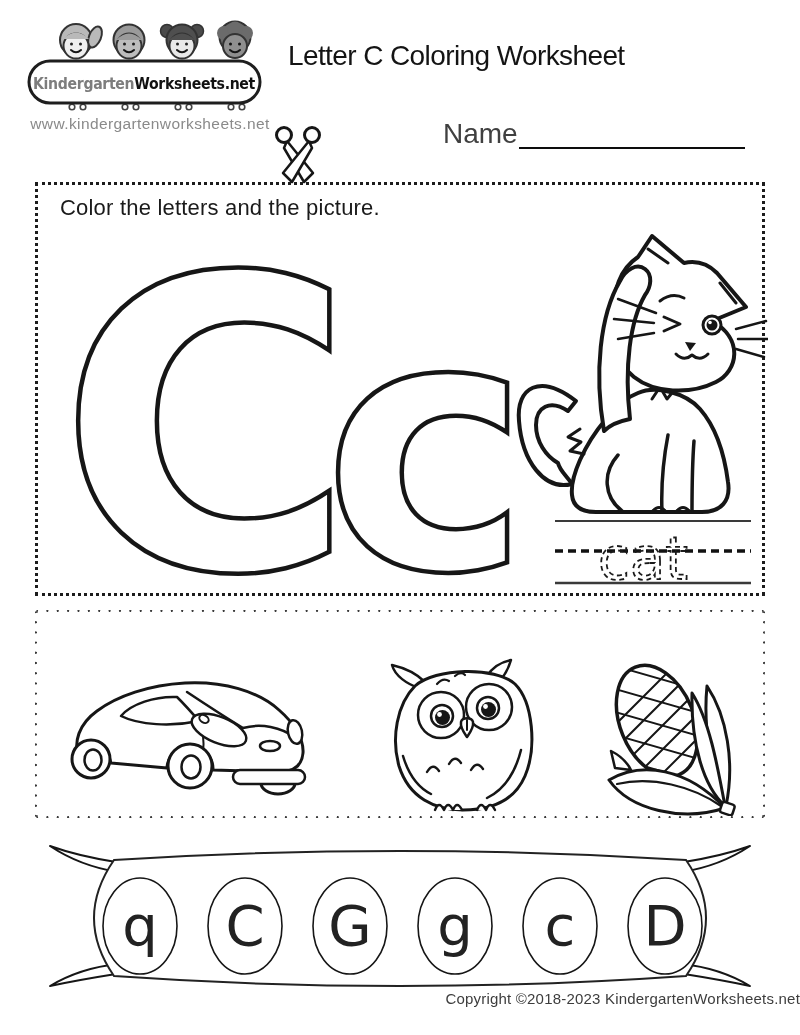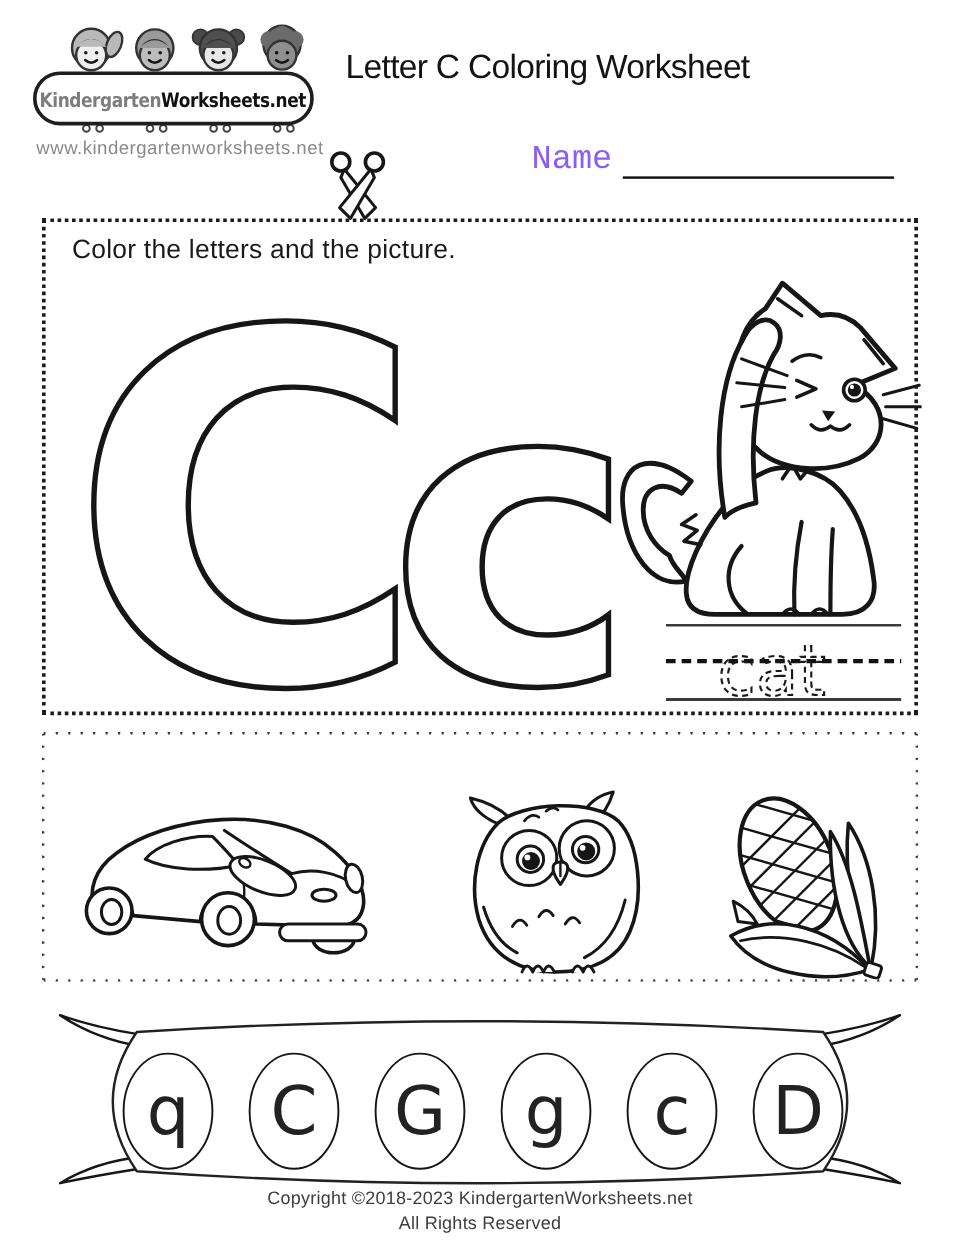--- a/index.html
+++ b/index.html
@@ -4,24 +4,24 @@
 <style>
   html,body{margin:0;padding:0;background:#fff;}
   #page{position:relative;width:800px;height:1035px;background:#fff;overflow:hidden;
         font-family:"Liberation Sans",sans-serif;color:#161616;}
   .abs{position:absolute;}
   .ink{stroke:#161616;fill:none;stroke-linecap:round;stroke-linejoin:round;}
   .wfill{fill:#fff;}
   .title{font-size:28px;letter-spacing:-0.6px;color:#141414;}
   .instr{font-size:22px;letter-spacing:0.2px;color:#1a1a1a;text-align:center;}
   .urltxt{font-size:15.5px;color:#8a8a8a;letter-spacing:0.4px;}
-  .namelbl{font-size:28px;color:#8b5cf6;font-family:Liberation Mono, monospace;}
+  .namelbl{font-size:28px;color:#404040;}
   .nameline{border-bottom:2.5px solid #0d0d0d;}
   .box1{border:3.5px dotted #1c1c1c;box-sizing:border-box;}
-  .foot{width:800px;text-align:center;font-size:15px;color:#3d3d3d;letter-spacing:0.2px;}
+  .foot{width:800px;text-align:right;font-size:15px;color:#3d3d3d;letter-spacing:0.2px;}
   svg text{font-family:"DejaVu Sans","Liberation Sans",sans-serif;}
 </style>
 </head>
 <body>
 
 <div id="page">
 
   <svg class="abs" style="left:26px;top:10px" width="238" height="104" viewBox="0 0 238 104">
 
     <g>
@@ -224,14 +224,13 @@
       <text x="437" y="119" text-anchor="middle" font-size="56" fill="#222" font-family="Liberation Sans">g</text>
       <ellipse cx="542" cy="100" rx="37" ry="48" class="ink" stroke-width="1.6" fill="#fff"></ellipse>
       <text x="542" y="119" text-anchor="middle" font-size="56" fill="#222" font-family="Liberation Sans">c</text>
       <ellipse cx="647" cy="100" rx="37" ry="48" class="ink" stroke-width="1.6" fill="#fff"></ellipse>
       <text x="647" y="119" text-anchor="middle" font-size="56" fill="#222" font-family="Liberation Sans">D</text>
     </g>
   </svg>
 
 
   <div class="abs foot" style="top:990px">Copyright ©2018-2023 KindergartenWorksheets.net</div>
-  <div class="abs foot" style="top:1011px">All Rights Reserved</div>
 </div>
 
 </body></html>

